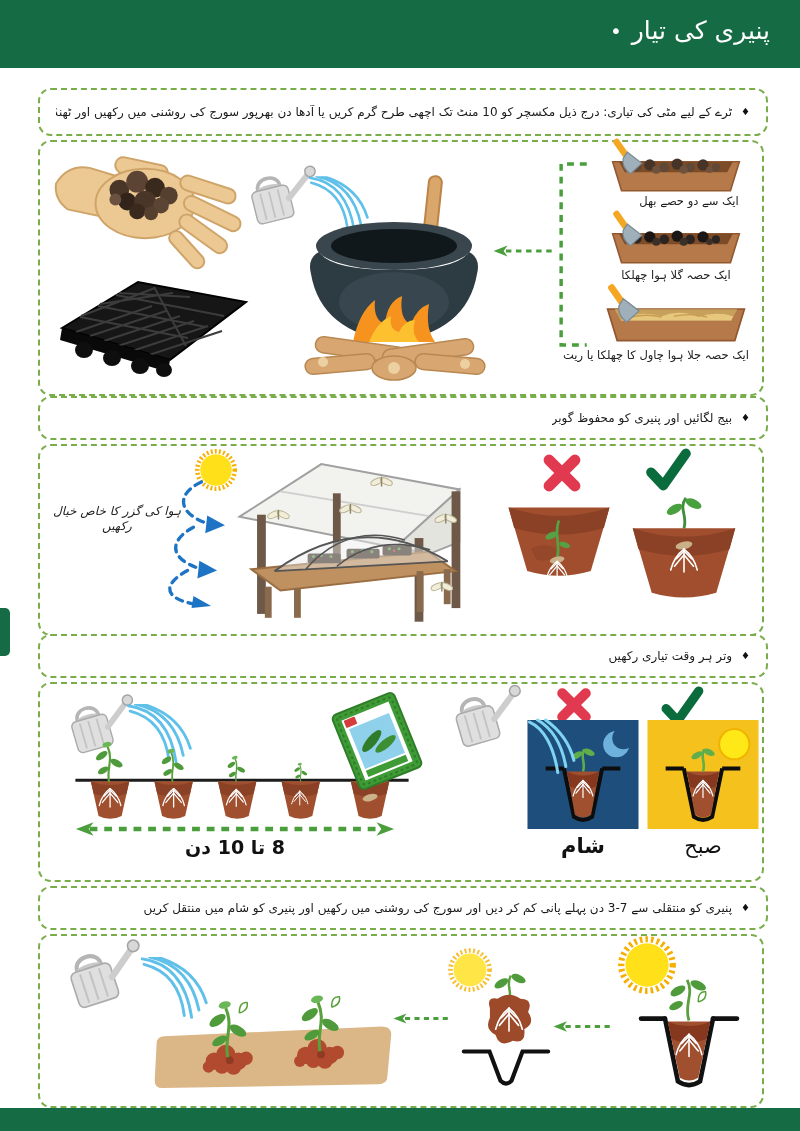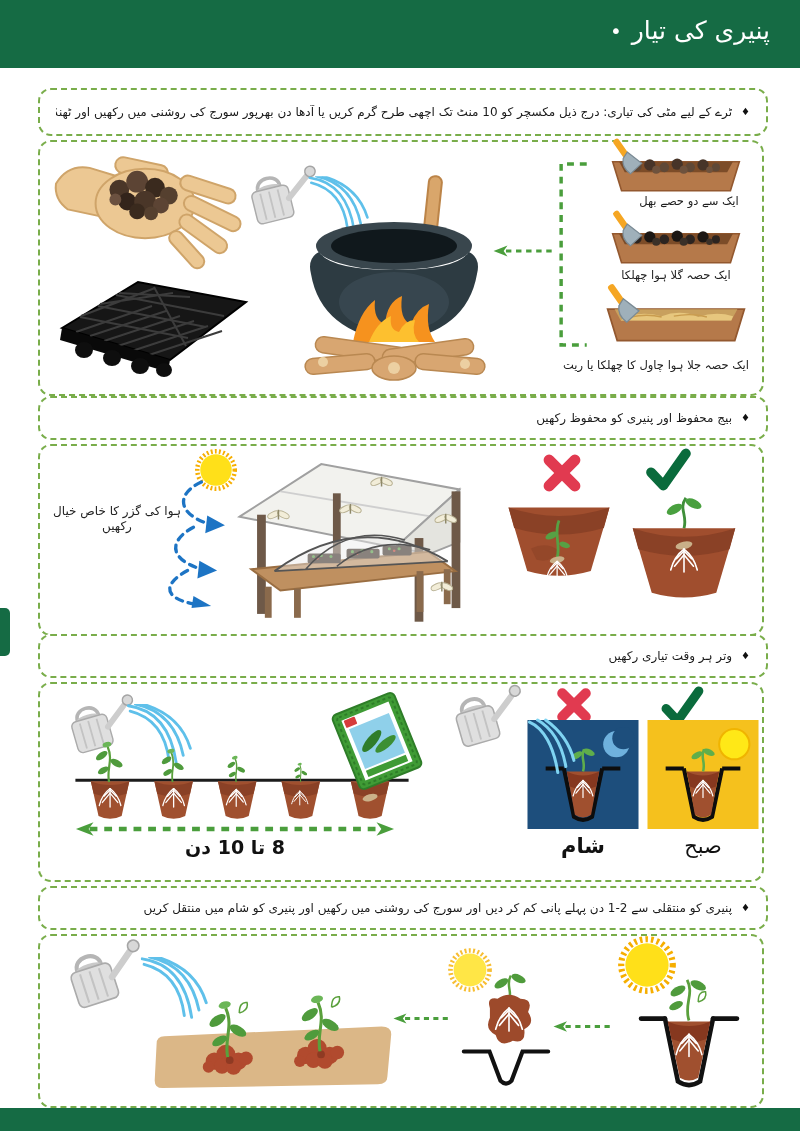--- a/index.html
+++ b/index.html
@@ -236,29 +236,29 @@
     <div class="abs" style="left:552px;top:148px;">
       <svg width="168" height="54" viewBox="0 0 165 62">
         <path d="M4 22 L161 22 L150 58 L15 58 Z" fill="#b5794a" stroke="#93582f" stroke-width="2"></path>
         <path d="M12 22 L153 22 L146 35 L19 35 Z" fill="#c8a05e"></path>
         <path d="M19 35 L146 35 L148 30 Q128 24 108 31 Q88 22 66 30 Q44 24 24 31 Z" fill="#e7c77e"></path>
         <path d="M30 31 Q50 27 66 31 M80 30 Q100 26 118 31" stroke="#c99c4e" stroke-width="1.5" fill="none"></path>
         <rect x="10" y="-8" width="8" height="26" rx="3" transform="rotate(-35 14 5)" fill="#f5a623"></rect>
         <path d="M22 10 L40 24 L26 37 Q15 29 17 18 Z" fill="#9fb0ba" stroke="#7a8a94" stroke-width="1.5"></path>
       </svg>
     </div>
-    <div class="lbl rtl" style="left:481px;top:216px;width:270px;">ایک حصہ جلا ہوا چاول کا چھلکا یا ریت</div>
+    <div class="lbl rtl" style="left:481px;top:206px;width:270px;">ایک حصہ جلا ہوا چاول کا چھلکا یا ریت</div>
   </div>
 
   <div class="dbox strip rtl" style="left:38px;top:396px;width:694px;height:40px;">
     <span class="diamond">♦</span>
-    <span class="htext">بیج محفوظ اور پنیری کو محفوظ رکھیں</span>
-  </div>
-
-  <div class="dbox" style="left:38px;top:444px;width:722px;height:188px;">
+    <span class="htext">بیج لگائیں اور پنیری کو محفوظ گوبر</span>
+  </div>
+
+  <div class="dbox" style="left:38px;top:444px;width:722px;height:188px;font-style:italic;">
 
     <div class="abs" style="left:152px;top:0px;">
       <svg width="48" height="48" viewBox="0 0 64 64">
           <use href="#sun"></use>
         </svg>
     </div>
 
     <div class="lbl rtl" style="left:2px;top:58px;width:150px;font-size:12px;">ہوا کی گزر کا خاص خیال رکھیں</div>
 
     <div class="abs" style="left:122px;top:34px;">
@@ -479,21 +479,21 @@
           <ellipse cx="43" cy="-8" rx="6" ry="3" transform="rotate(25 43 -8)" fill="#5fae4b"></ellipse>
           <use href="#roots" x="23" y="18" width="28" height="22"></use>
         </g>
       </svg>
     </div>
     <div class="biglbl rtl" style="left:607px;top:150px;width:112px;">صبح</div>
   </div>
 
   <div class="dbox strip rtl" style="left:38px;top:886px;width:694px;height:40px;">
     <span class="diamond">♦</span>
-    <span class="htext">پنیری کو منتقلی سے 2-1 دن پہلے پانی کم کر دیں اور سورج کی روشنی میں رکھیں اور پنیری کو شام میں منتقل کریں</span>
+    <span class="htext">پنیری کو منتقلی سے 7-3 دن پہلے پانی کم کر دیں اور سورج کی روشنی میں رکھیں اور پنیری کو شام میں منتقل کریں</span>
   </div>
 
   <div class="dbox" style="left:38px;top:934px;width:722px;height:170px;">
 
     <div class="abs" style="left:17px;top:4px;width:92px;height:66px;transform:rotate(-18deg);">
       <svg width="92" height="66" viewBox="0 0 110 80">
           <use href="#can"></use>
         </svg>
     </div>
     <div class="abs" style="left:97px;top:21px;">

